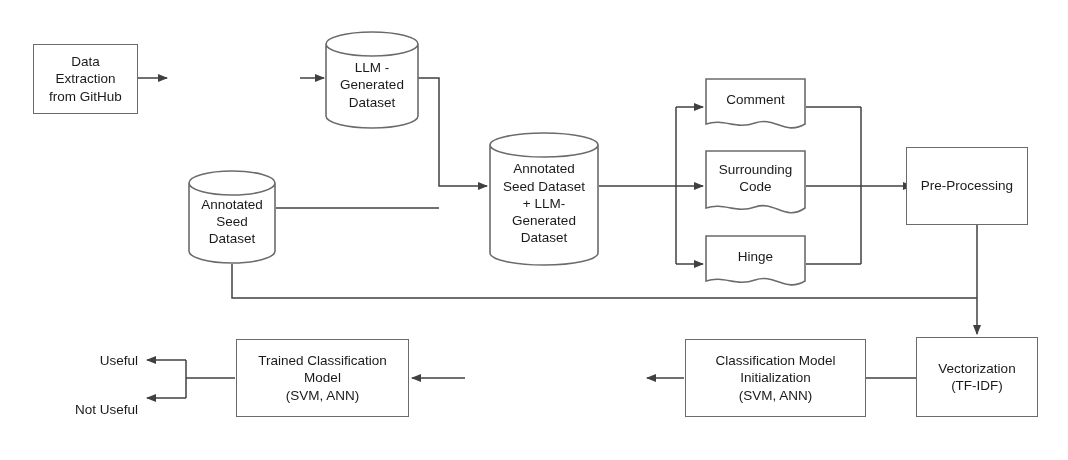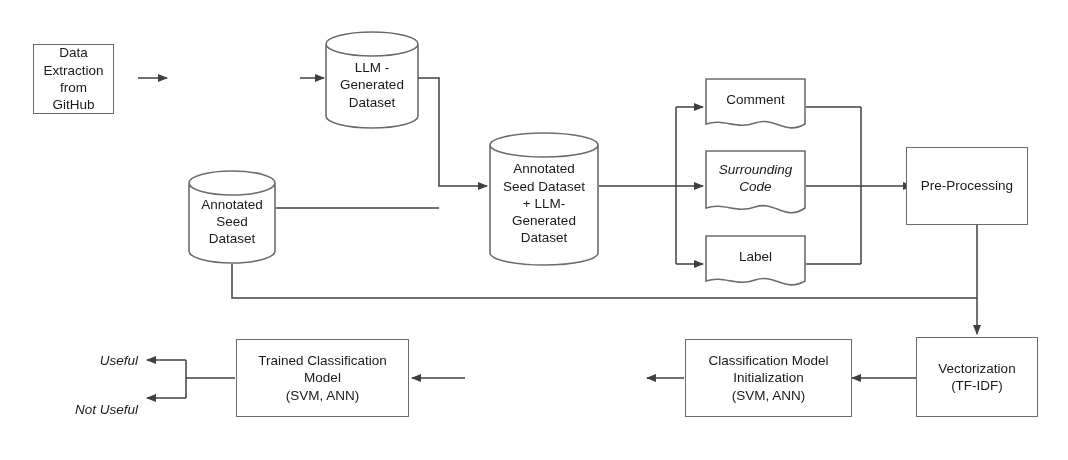--- a/index.html
+++ b/index.html
@@ -58,21 +58,20 @@
     z-index: 2;
     padding: 0 4px;
   }
   .freetext {
     position: absolute;
     color: #1a1a1a;
     font-size: 13.5px;
     line-height: 1.28;
     white-space: nowrap;
     text-align: right;
-    font-style: italic;
   }
 </style>
 </head>
 <body>
 
 <div id="canvas">
 
   <svg id="wires" viewBox="0 0 1068 460" xmlns="http://www.w3.org/2000/svg">
     <defs>
       <marker id="arrow" viewBox="0 0 10 10" refX="9" refY="5" markerWidth="7" markerHeight="7" orient="auto-start-reverse">
@@ -110,21 +109,21 @@
 
       <path d="M 465 378 L 412 378" marker-end="url(#arrow)"></path>
 
       <path d="M 235 378 L 186 378"></path>
       <path d="M 186 360 L 186 398"></path>
       <path d="M 186 360 L 147 360" marker-end="url(#arrow)"></path>
       <path d="M 186 398 L 147 398" marker-end="url(#arrow)"></path>
     </g>
   </svg>
 
-  <div class="node rect" style="left:33px; top:44px; width:81px; height:70px;">
+  <div class="node rect" style="left:33px; top:44px; width:105px; height:70px;">
     <span class="label">Data
 Extraction
 from GitHub</span>
   </div>
 
 
   <div class="node cyl" style="left:325px; top:31px; width:94px; height:98px;">
     <svg class="shape-svg" viewBox="0 0 94 98" preserveAspectRatio="none">
       <path d="M 1 13 L 1 85 A 46 12 0 0 0 93 85 L 93 13 A 46 12 0 0 0 1 13 A 46 12 0 0 0 93 13" fill="#ffffff" stroke="#6b6b6b" stroke-width="1.6"></path>
     </svg>
@@ -153,45 +152,45 @@
 Dataset</span>
   </div>
 
   <div class="node doc" style="left:705px; top:78px; width:101px; height:58px;text-align:center;">
     <svg class="shape-svg" viewBox="0 0 101 58" preserveAspectRatio="none">
       <path d="M 1 1 L 100 1 L 100 46 C 80 58 70 38 50 45 C 30 52 20 40 1 46 Z" fill="#ffffff" stroke="#6b6b6b" stroke-width="1.6"></path>
     </svg>
     <span class="label" style="margin-bottom:14px;">Comment</span>
   </div>
 
-  <div class="node doc" style="left:705px; top:150px; width:101px; height:72px;font-style:italic;">
+  <div class="node doc" style="left:705px; top:150px; width:101px; height:72px;">
     <svg class="shape-svg" viewBox="0 0 101 72" preserveAspectRatio="none">
       <path d="M 1 1 L 100 1 L 100 58 C 80 72 70 50 50 57 C 30 64 20 52 1 58 Z" fill="#ffffff" stroke="#6b6b6b" stroke-width="1.6"></path>
     </svg>
     <span class="label" style="margin-bottom:16px;">Surrounding
 Code</span>
   </div>
 
   <div class="node doc" style="left:705px; top:235px; width:101px; height:58px;">
     <svg class="shape-svg" viewBox="0 0 101 58" preserveAspectRatio="none">
       <path d="M 1 1 L 100 1 L 100 46 C 80 58 70 38 50 45 C 30 52 20 40 1 46 Z" fill="#ffffff" stroke="#6b6b6b" stroke-width="1.6"></path>
     </svg>
-    <span class="label" style="margin-bottom:14px;">Label</span>
+    <span class="label" style="margin-bottom:14px;">Hinge</span>
   </div>
 
   <div class="node rect" style="left:906px; top:147px; width:122px; height:78px;">
     <span class="label">Pre-Processing</span>
   </div>
 
   <div class="node rect" style="left:916px; top:337px; width:122px; height:80px;text-align:center;">
     <span class="label">Vectorization
 (TF-IDF)</span>
   </div>
 
-  <div class="node rect" style="left:685px; top:339px; width:167px; height:78px;">
+  <div class="node rect" style="left:685px; top:339px; width:181px; height:78px;">
     <span class="label">Classification Model
 Initialization
 (SVM, ANN)</span>
   </div>
 
 
   <div class="node rect" style="left:236px; top:339px; width:173px; height:78px;">
     <span class="label">Trained Classification
 Model
 (SVM, ANN)</span>

